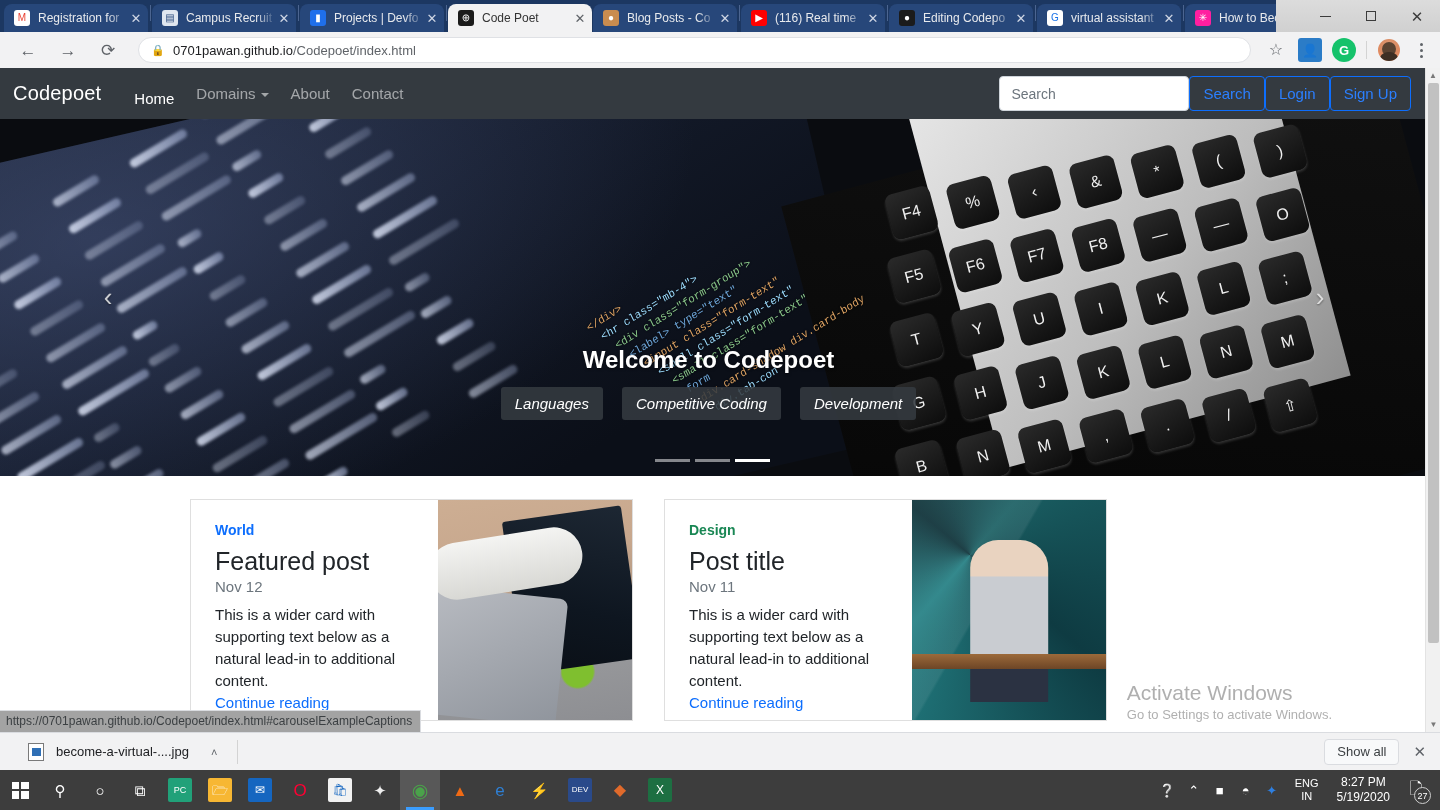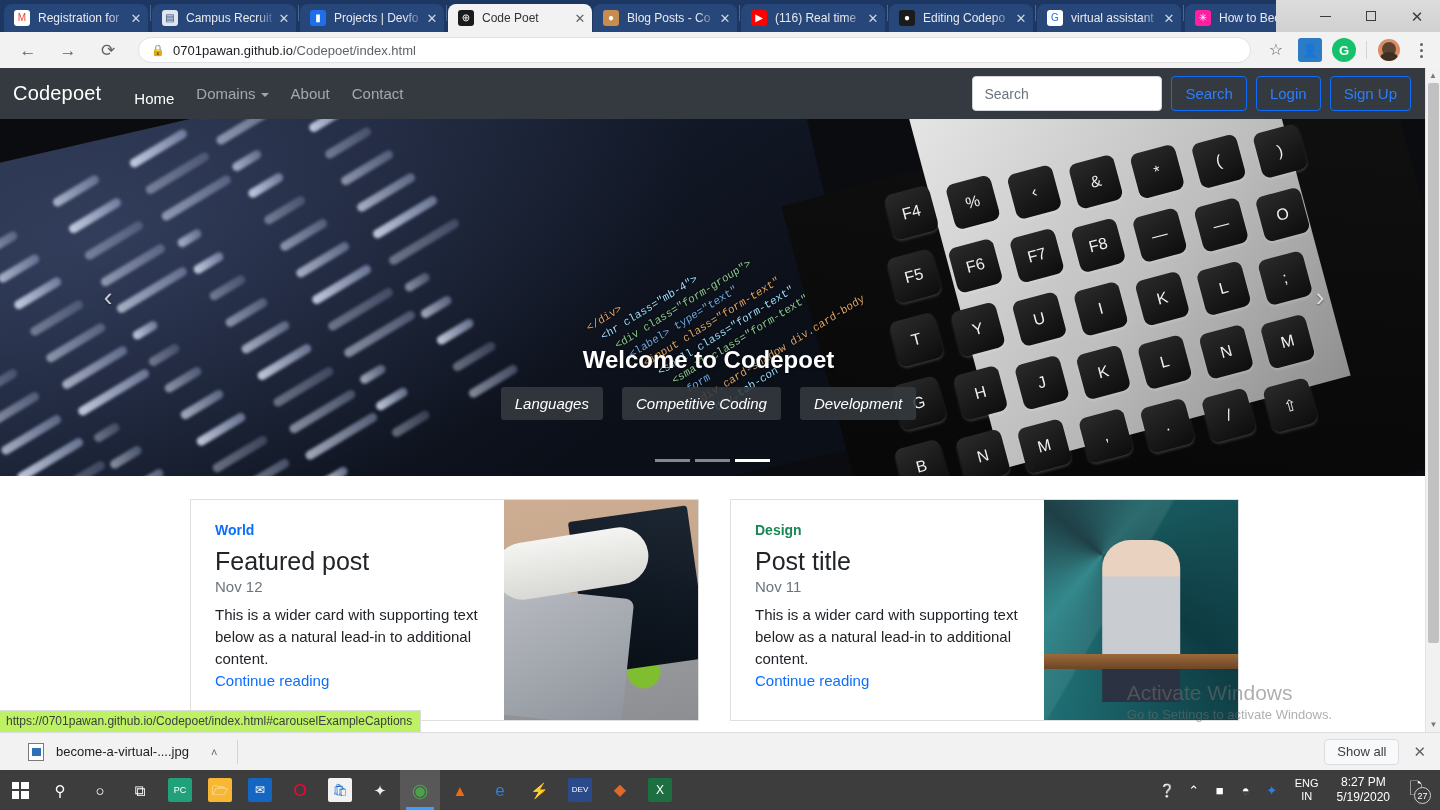--- a/index.html
+++ b/index.html
@@ -153,21 +153,21 @@
   .brand { color: #fff; font-size: 20px; letter-spacing: .2px; margin-right: 22px; }
   .nav-links { display: flex; align-items: center; gap: 0; }
   .nav-link {
     font-size: 15px; color: rgba(255,255,255,.55);
     padding: 0 11px; white-space: nowrap;
   }
   .nav-link.active { color: #fff; margin-top: 10px; }
   .caret { display:inline-block; margin-left:5px; border-left:4px solid transparent;
     border-right:4px solid transparent; border-top:4px solid rgba(255,255,255,.55);
     vertical-align: middle; }
-  .nav-right { margin-left: auto; display: flex; align-items: flex-start; gap: 9px; }
+  .nav-right { margin-left: auto; display: flex; align-items: flex-start; }
   .search-input {
     width: 190px; height: 35px; border: 1px solid #ced4da; border-radius: 4px;
     background: #fff; font-size: 14px; padding: 0 11px; color: #495057;
     font-family: "Liberation Sans", sans-serif; outline: none;
   }
   .search-input::placeholder { color: #6c757d; }
   .btn-outline {
     height: 35px; padding: 0 13px; border: 1px solid #0d6efd; border-radius: 4px;
     background: transparent; color: #2b7fff; font-size: 15px;
     font-family: "Liberation Sans", sans-serif;
@@ -243,21 +243,21 @@
     display: flex; justify-content: center; gap: 5px;
   }
   .car-ind { width: 35px; height: 3px; background: rgba(255,255,255,.5); }
   .car-ind.active { background: #fff; }
 
   
   .cards-row {
     display: flex; gap: 31px; padding: 23px 0 0 190px;
   }
   .post-card {
-    width: 509px; height: 222px;
+    width: 443px; height: 222px;
     background: #fff; border: 1px solid rgba(0,0,0,.125);
     display: flex; overflow: hidden;
   }
   .card-body { flex: 1 1 auto; padding: 22px 24px 0 24px; }
   .card-cat { font-size: 14px; font-weight: bold; margin-bottom: 9px; }
   .card-title { font-size: 25px; color: #212529; margin-bottom: 2px; font-weight: normal; }
   .card-date { font-size: 15px; color: #6c757d; margin-bottom: 9px; }
   .card-text { font-size: 15px; color: #212529; line-height: 22px; margin-bottom: 2px; }
   .card-link { font-size: 15px; color: #0d6efd; }
   .card-thumb { width: 194px; flex: 0 0 194px; overflow: hidden; position: relative; }
@@ -296,21 +296,21 @@
     border-radius: 28px 28px 0 0;
   }
   .thumb-b::after{
     content:""; position:absolute; left:0; right:0; top:70%; height:7%;
     background: linear-gradient(180deg,#9c6a3a,#6d4526);
   }
 
   
   .status-bubble {
     position: absolute; left: 0; bottom: 0;
-    background: #bef264; border-top: 1px solid #dadce0; border-right: 1px solid #dadce0;
+    background: #a3a3a3; border-top: 1px solid #dadce0; border-right: 1px solid #dadce0;
     font-size: 12px; color: #3c4043; padding: 3px 8px 4px 6px;
     white-space: nowrap;
   }
 
   
   .watermark {
     position: absolute; right: 108px; bottom: 8px; text-align: left;
     color: rgba(110,110,110,.55); pointer-events: none;
   }
   .watermark .w1 { font-size: 21px; line-height: 26px; }

